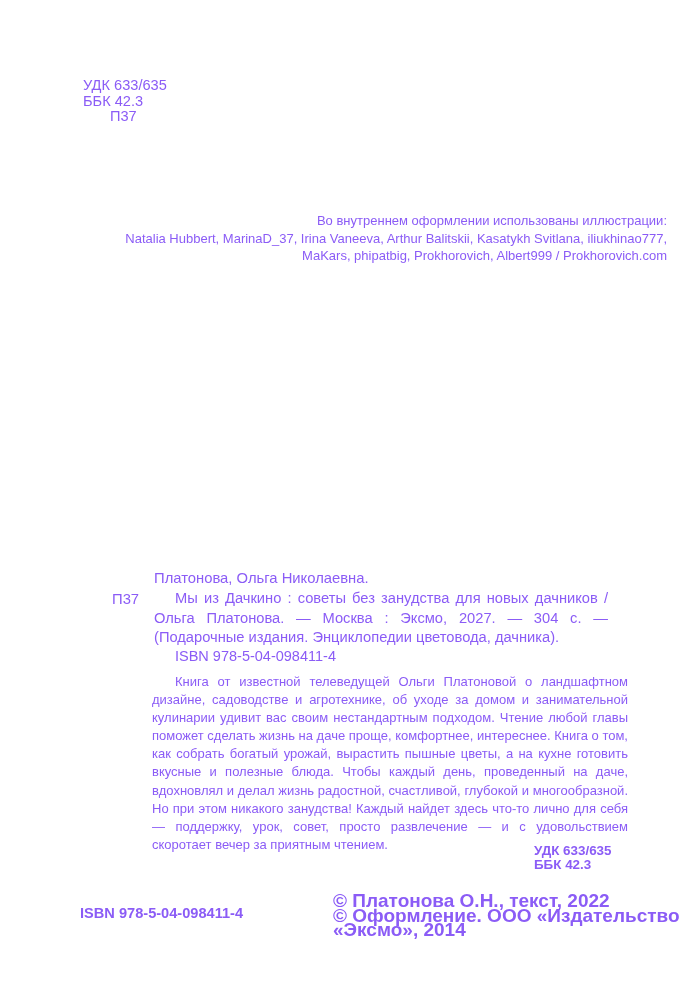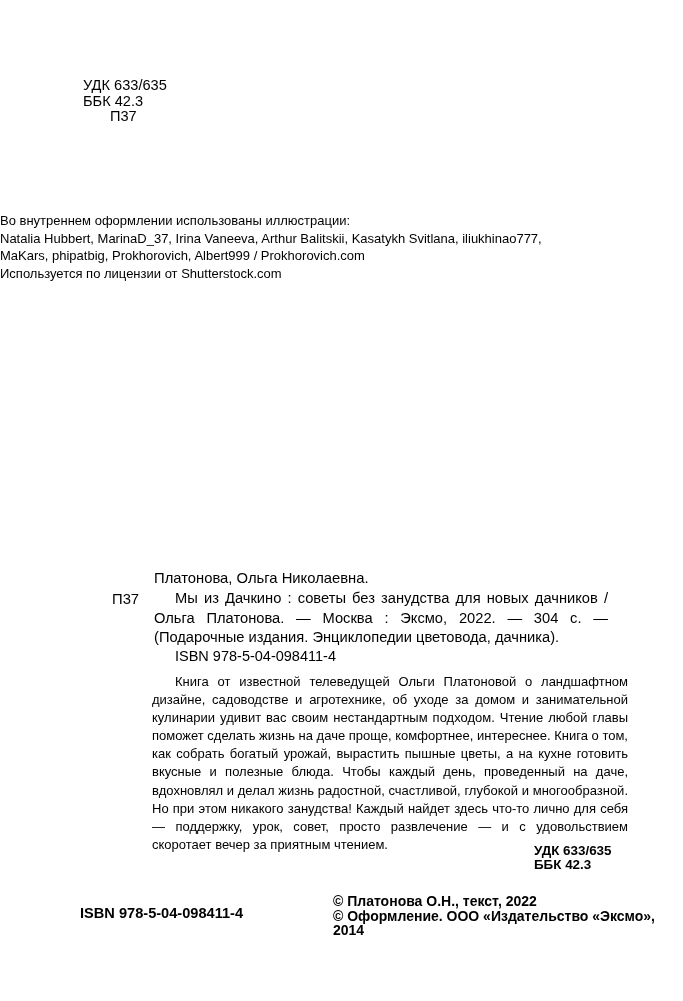--- a/index.html
+++ b/index.html
@@ -2,34 +2,34 @@
 <html><head>
 <meta charset="utf-8">
 <style>
   html, body { margin: 0; padding: 0; background: #e8e8e8; }
   .page {
     position: relative;
     width: 683px;
     height: 1001px;
     background: #ffffff;
     font-family: "Liberation Sans", sans-serif;
-    color: #000000;
+    color: #8b5cf6;
     overflow: hidden;
     margin: 0 auto;
   }
   .abs { position: absolute; }
 
   
   .top-codes { left: 83px; top: 78px; font-size: 14.6px; line-height: 15.6px; }
   .top-codes .sign { padding-left: 27px; }
 
   
   .credits {
     left: 0; top: 212px; width: 667px;
-    text-align: left;
+    text-align: right;
     font-size: 13px; line-height: 17.6px;
   }
 
   
   .author-heading { left: 154px; top: 568px; font-size: 14.8px; font-weight: normal; line-height: 20px; }
   .catalog-sign   { left: 112px; top: 590px; font-size: 14.8px; line-height: 19.5px; }
   .citation {
     left: 154px; top: 589px; width: 454px;
     font-size: 14.7px; line-height: 19.6px;
     text-align: justify; text-indent: 21px;
@@ -41,45 +41,44 @@
     left: 152px; top: 673px; width: 476px;
     font-size: 13px; line-height: 18.1px;
     text-align: justify; text-indent: 23px;
   }
 
   
   .bottom-codes { left: 534px; top: 844px; font-size: 13.4px; line-height: 14.2px; font-weight: bold; }
 
   
   .isbn-bottom { left: 80px; top: 906px; font-size: 14.6px; font-weight: bold; line-height: 15px; }
-  .copyright   { left: 333px; top: 894px; font-size: 14px; font-weight: bold; line-height: 14.6px; }
+  .copyright   { left: 333px; top: 894px; font-size: 19px; font-weight: bold; line-height: 14.6px; }
 </style>
 </head>
 <body>
 
 <div class="page">
 
   <div class="abs top-codes">
     <div>УДК 633/635</div>
     <div>ББК 42.3</div>
     <div class="sign">П37</div>
   </div>
 
   <div class="abs credits">
     <div>Во внутреннем оформлении использованы иллюстрации:</div>
     <div>Natalia Hubbert, MarinaD_37, Irina Vaneeva, Arthur Balitskii, Kasatykh Svitlana, iliukhinao777,</div>
     <div>MaKars, phipatbig, Prokhorovich, Albert999 / Prokhorovich.com</div>
-    <div>Используется по лицензии от Shutterstock.com</div>
   </div>
 
   <div class="abs author-heading">Платонова, Ольга Николаевна.</div>
 
   <div class="abs catalog-sign">П37</div>
 
-  <p class="abs citation" style="margin:0">Мы из Дачкино : советы без занудства для новых дачников / Ольга Платонова. — Москва : Эксмо, 2022. — 304 с. — (Подарочные издания. Энциклопедии цветовода, дачника).</p>
+  <p class="abs citation" style="margin:0">Мы из Дачкино : советы без занудства для новых дачников / Ольга Платонова. — Москва : Эксмо, 2027. — 304 с. — (Подарочные издания. Энциклопедии цветовода, дачника).</p>
 
   <div class="abs isbn-mid">ISBN 978-5-04-098411-4</div>
 
   <p class="abs annotation" style="margin:0">Книга от известной телеведущей Ольги Платоновой о ландшафтном дизайне, садоводстве и агротехнике, об уходе за домом и занимательной кулинарии удивит вас своим нестандартным подходом. Чтение любой главы поможет сделать жизнь на даче проще, комфортнее, интереснее. Книга о том, как собрать богатый урожай, вырастить пышные цветы, а на кухне готовить вкусные и полезные блюда. Чтобы каждый день, проведенный на даче, вдохновлял и делал жизнь радостной, счастливой, глубокой и многообразной. Но при этом никакого занудства! Каждый найдет здесь что-то лично для себя — поддержку, урок, совет, просто развлечение — и с удовольствием скоротает вечер за приятным чтением.</p>
 
   <div class="abs bottom-codes">
     <div>УДК 633/635</div>
     <div>ББК 42.3</div>
   </div>
 

